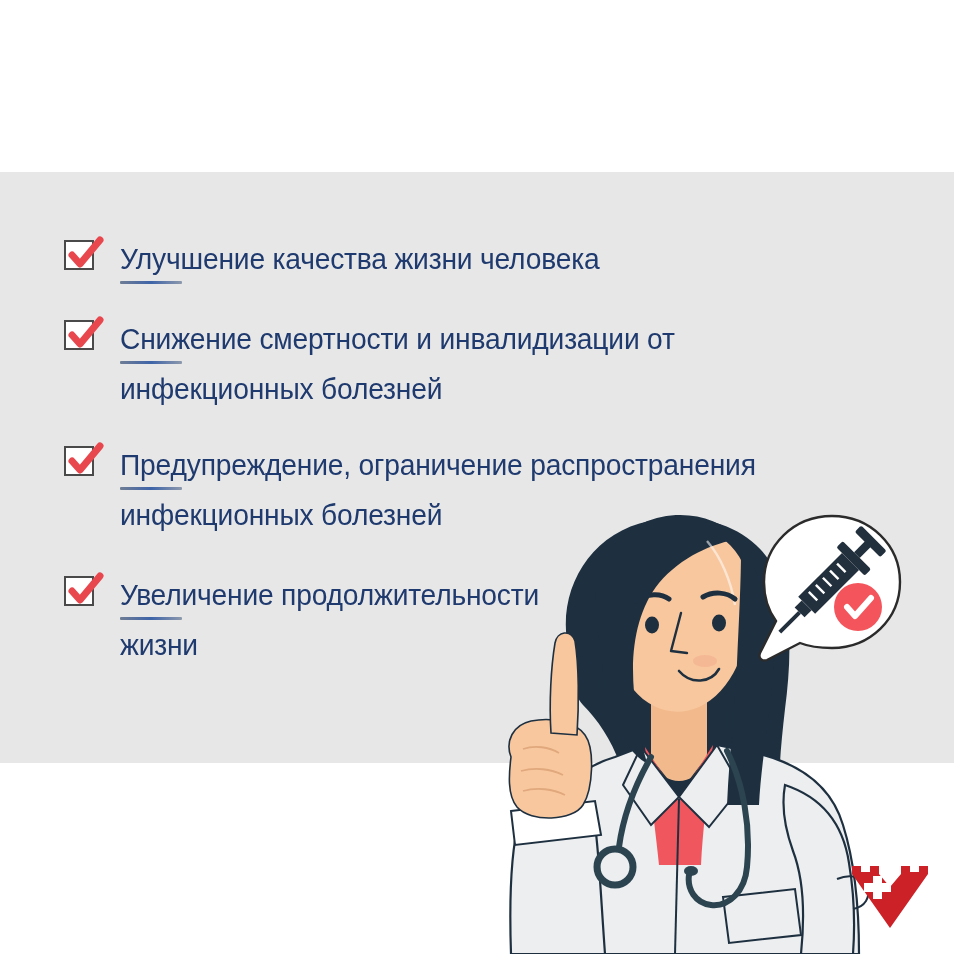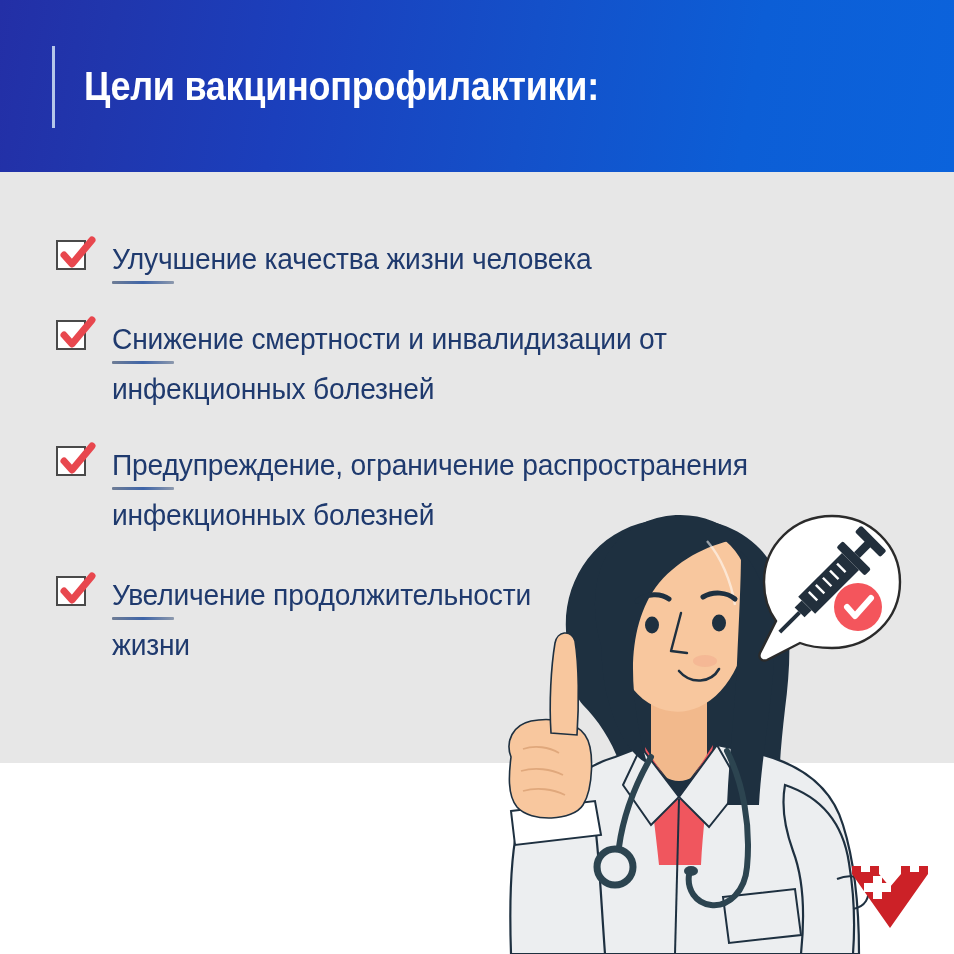--- a/index.html
+++ b/index.html
@@ -67,21 +67,21 @@
     left: 0;
     top: 172px;
     width: 954px;
     height: 591px;
     background: #e7e7e7;
   }
 
   
   .checklist {
     position: absolute;
-    left: 8px;
+    left: 16px;
     top: 172px;
     width: 910px;
     height: 591px;
   }
   .check-item {
     position: absolute;
     left: 48px;
   }
   .check-item[data-idx="0"] { top: 62px; }
   .check-item[data-idx="1"] { top: 142px; }
@@ -157,24 +157,20 @@
     width: 84px;
     height: 78px;
   }
   .logo svg { display: block; }
 </style>
 </head>
 <body>
 
 <div id="poster">
 
-  <div class="header">
-    <div class="header-accent"></div>
-    <div class="header-title">Цели вакцинопрофилактики:</div>
-  </div>
 
   <div class="panel"></div>
 
   <div class="checklist">
 
     <div class="check-item" data-idx="0">
       <div class="checkbox">
         <svg width="44" height="44" viewBox="0 0 44 44">
           <path d="M9 22 L17 31 L37 7" fill="none" stroke="#e8474e" stroke-width="7" stroke-linecap="round" stroke-linejoin="round"></path>
         </svg>

